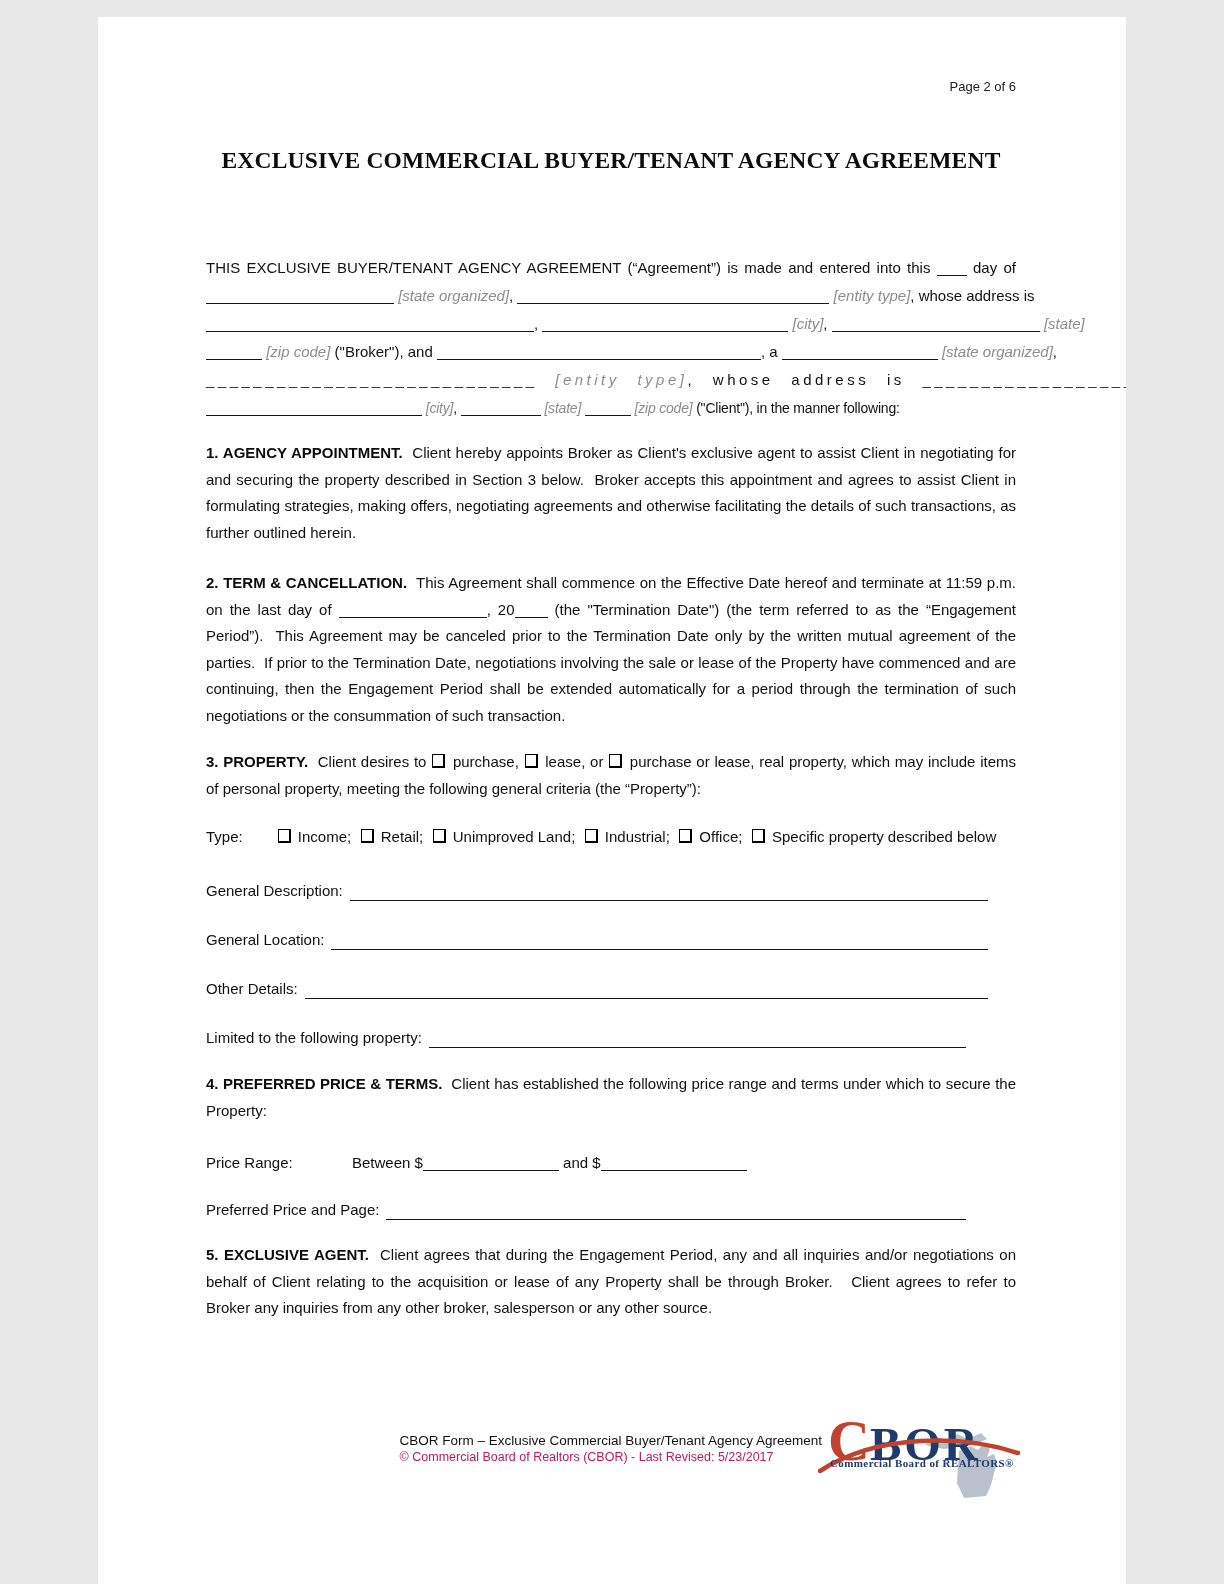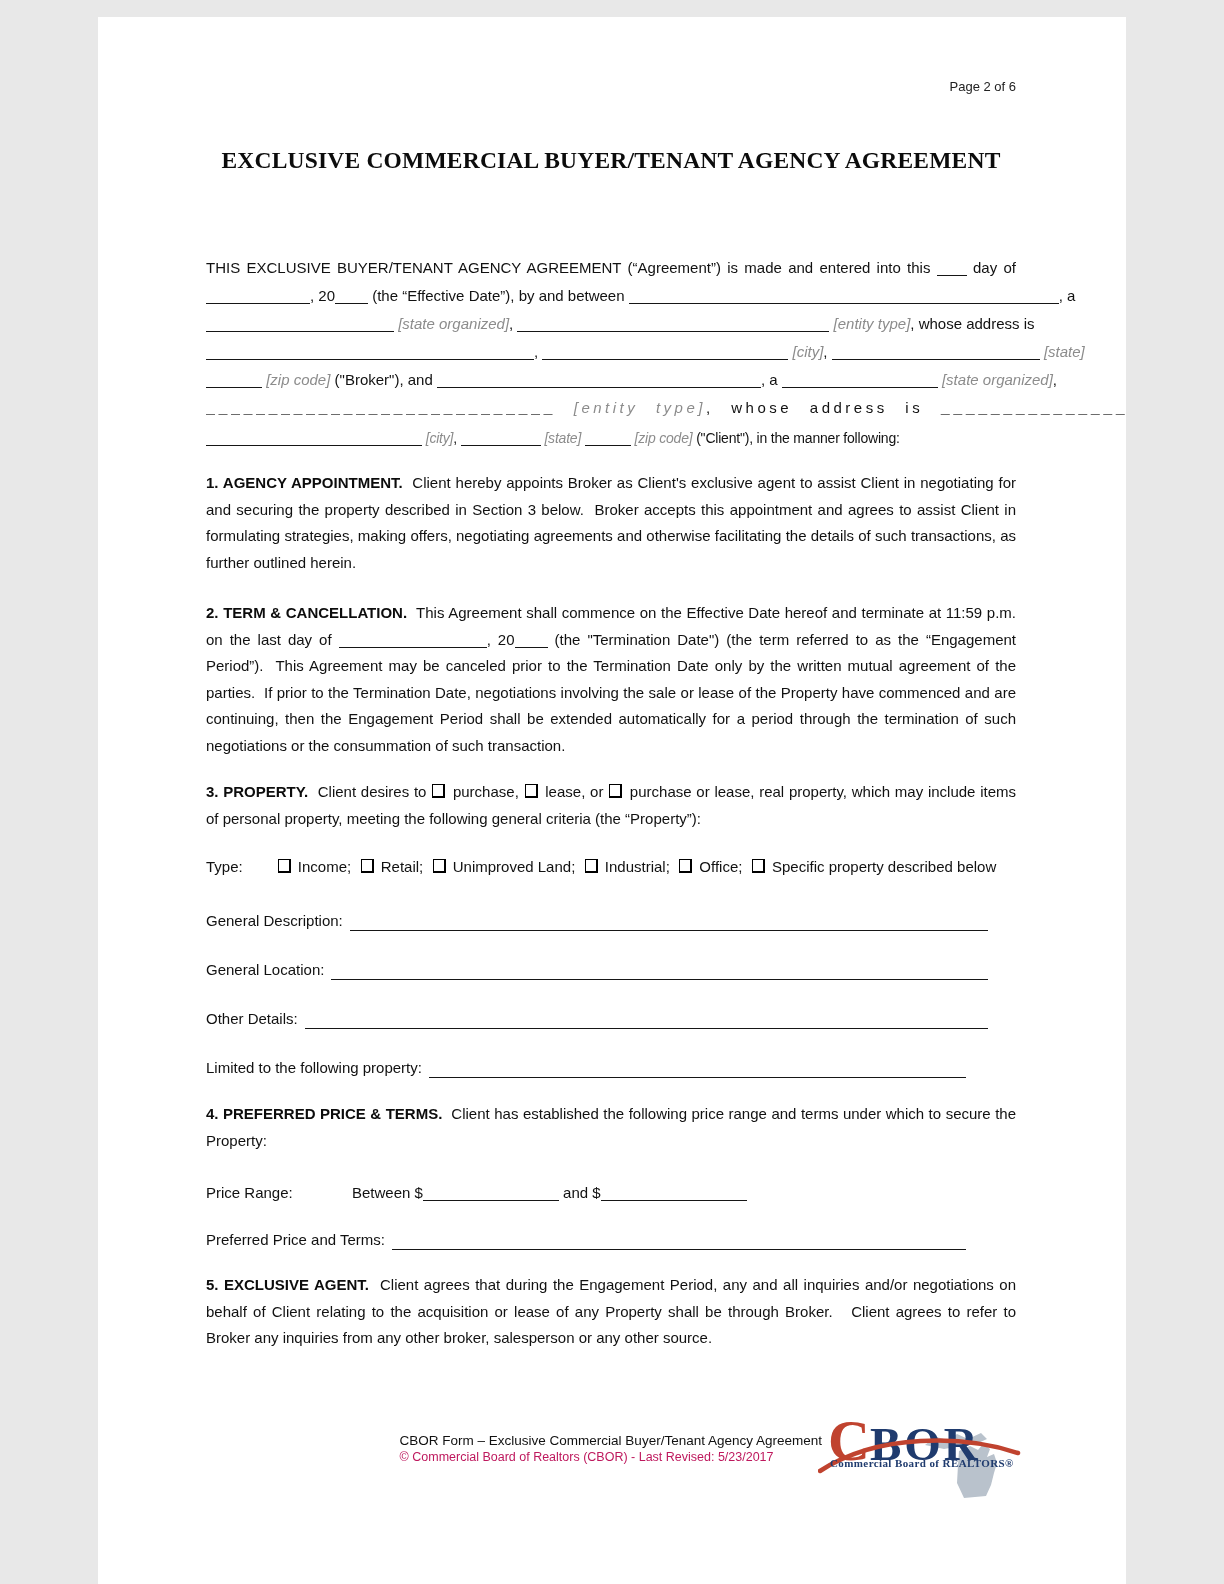--- a/index.html
+++ b/index.html
@@ -22,21 +22,21 @@
   .line.mono .score{letter-spacing:3.5px;}
   .line.narrow{font-size:14px;letter-spacing:-.2px;}
   .para{margin:0;text-align:justify;line-height:26.5px;}
   .mt18{margin-top:18px;}.mt20{margin-top:20px;}.mt21{margin-top:21px;}
   .mt22{margin-top:22px;}.mt24{margin-top:24px;}.mt25{margin-top:25px;}
   .mt26{margin-top:26px;}.mt34{margin-top:34px;}
   .shead{font-weight:bold;color:#0c0c0c;}
   .blank{display:inline-block;height:14px;border-bottom:1.5px solid #161616;vertical-align:-3px;}
   .sp{display:inline-block;height:1px;}
   .bracket{color:#8c8c8c;font-style:italic;}
-  .score{color:#2a2a2a;font-family:Liberation Mono, monospace;}
+  .score{color:#2a2a2a;}
   .cb{display:inline-block;width:10px;height:11px;border:1.6px solid #000;
       border-right-width:2.6px;border-bottom-width:2.6px;vertical-align:-1px;
       margin:0 3px 0 1px;background:#fff;}
   .formline{display:flex;align-items:flex-end;line-height:24px;}
   .flabel{white-space:nowrap;}
   .ffill{flex:1;border-bottom:1.5px solid #161616;margin-left:7px;margin-bottom:2px;height:1px;}
   .pr28{padding-right:28px;}
   .pr50{padding-right:50px;align-items:flex-end;}
   .priceline{line-height:27px;}
   .plabel{display:inline-block;width:146px;}
@@ -58,21 +58,20 @@
 <body>
 
 <div class="page">
 
   <div class="page-label">Page 2 of 6</div>
 
   <h1 class="title">EXCLUSIVE COMMERCIAL BUYER/TENANT AGENCY AGREEMENT</h1>
 
   <div class="intro">
     <div class="line j">THIS EXCLUSIVE BUYER/TENANT AGENCY AGREEMENT (“Agreement”) is made and entered into this <span class="blank" style="width: 30px;"></span> day of</div>
-    <div class="line j"><span class="blank" style="width: 104px;"></span>, 20<span class="blank" style="width: 33px;"></span> (the “Effective Date”), by and between <span class="blank" style="width: 430px;"></span>, a</div>
     <div class="line j"><span class="blank" style="width: 188px;"></span> <span class="bracket">[state organized]</span>, <span class="blank" style="width: 312px;"></span> <span class="bracket">[entity type]</span>, whose address is</div>
     <div class="line j"><span class="blank" style="width: 328px;"></span>, <span class="blank" style="width: 246px;"></span> <span class="bracket">[city]</span>, <span class="blank" style="width: 208px;"></span> <span class="bracket">[state]</span></div>
     <div class="line j"><span class="blank" style="width: 56px;"></span> <span class="bracket">[zip code]</span> ("Broker"),  and <span class="blank" style="width: 324px;"></span>, a <span class="blank" style="width: 156px;"></span> <span class="bracket">[state organized]</span>,</div>
     <div class="line mono"><span class="score">____________________________</span> <span class="bracket">[entity type]</span>, whose address is <span class="score">__________________________</span>,</div>
     <div class="line narrow"><span class="blank" style="width: 216px;"></span> <span class="bracket">[city]</span>, <span class="blank" style="width: 80px;"></span> <span class="bracket">[state]</span> <span class="blank" style="width: 46px;"></span> <span class="bracket">[zip code]</span> ("Client"), in the manner following:</div>
   </div>
 
   <p class="para mt18"><b class="shead">1. AGENCY APPOINTMENT.</b><span>&nbsp; Client hereby appoints Broker as Client's exclusive agent to assist Client in negotiating for and securing the property described in Section 3 below.&nbsp; Broker accepts this appointment and agrees to assist Client in formulating strategies, making offers, negotiating agreements and otherwise facilitating the details of such transactions, as further outlined herein.</span></p>
 
   <p class="para mt24"><b class="shead">2. TERM &amp; CANCELLATION.</b><span>&nbsp; This Agreement shall commence on the Effective Date hereof and terminate at 11:59 p.m. on the last day of <span class="blank" style="width: 148px;"></span>, 20<span class="blank" style="width: 33px;"></span> (the "Termination Date") (the term referred to as the “Engagement Period”).&nbsp; This Agreement may be canceled prior to the Termination Date only by the written mutual agreement of the parties.&nbsp; If prior to the Termination Date, negotiations involving the sale or lease of the Property have commenced and are continuing, then the Engagement Period shall be extended automatically for a period through the termination of such negotiations or the consummation of such transaction.</span></p>
@@ -101,21 +100,21 @@
     <span class="ffill"></span>
   </div>
 
   <p class="para mt21"><b class="shead">4. PREFERRED PRICE &amp; TERMS.</b><span>&nbsp; Client has established the following price range and terms under which to secure the Property:</span></p>
 
   <div class="line priceline mt25">
     <span class="plabel">Price Range:</span><span>Between $<span class="blank" style="width: 136px;"></span> and $<span class="blank" style="width: 146px;"></span></span>
   </div>
 
   <div class="formline mt22 pr50">
-    <span class="flabel">Preferred Price and Terms:</span>
+    <span class="flabel">Preferred Price and Page:</span>
     <span class="ffill"></span>
   </div>
 
   <p class="para mt20"><b class="shead">5. EXCLUSIVE AGENT.</b><span>&nbsp; Client agrees that during the Engagement Period, any and all inquiries and/or negotiations on behalf of Client relating to the acquisition or lease of any Property shall be through Broker.&nbsp;&nbsp; Client agrees to refer to Broker any inquiries from any other broker, salesperson or any other source.</span></p>
 
   <div class="footer">
     <div class="footer-text">
       <div class="footer-line1">CBOR Form – Exclusive Commercial Buyer/Tenant Agency Agreement</div>
       <div class="footer-line2">© Commercial Board of Realtors (CBOR) - Last Revised: 5/23/2017</div>
     </div>

